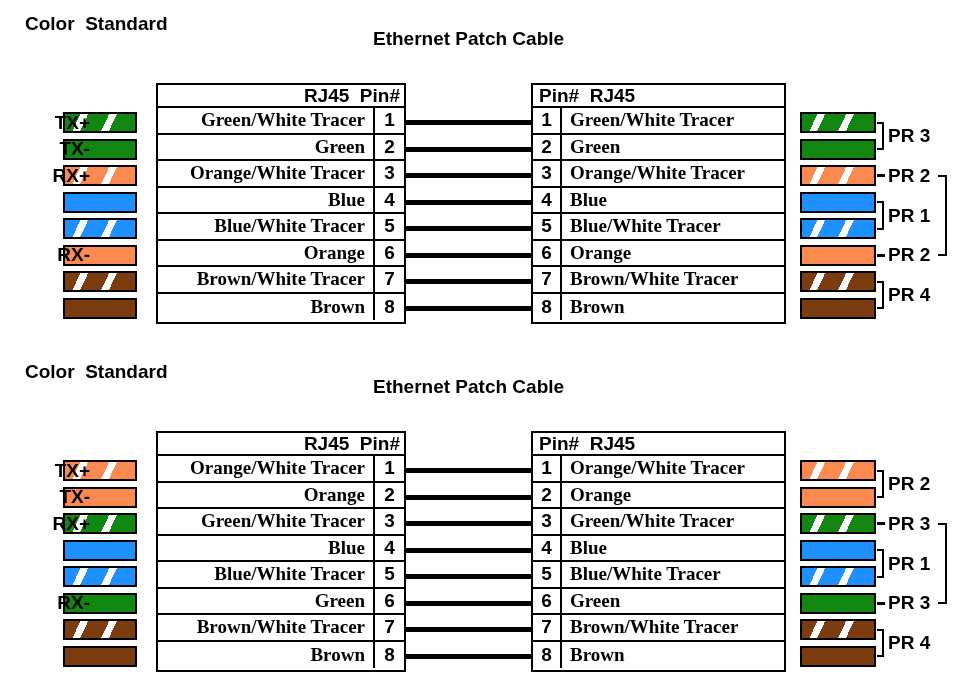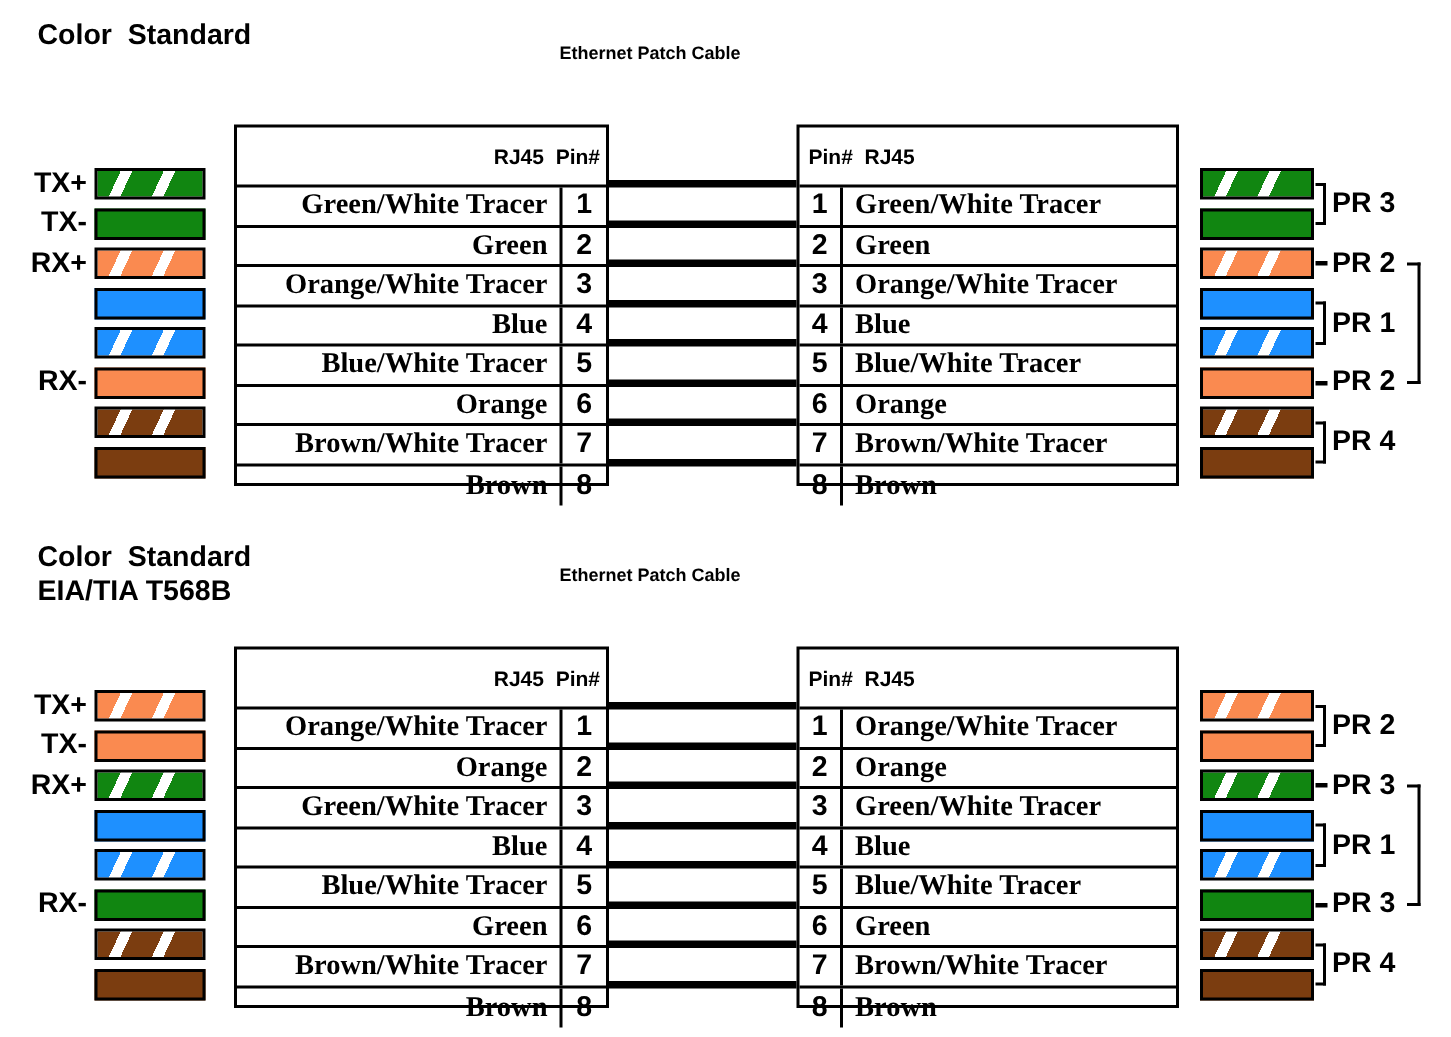--- a/index.html
+++ b/index.html
@@ -3,35 +3,35 @@
 <meta charset="utf-8">
 <style>
   html,body{margin:0;padding:0;background:#fff;}
   .canvas{
     position:relative;width:967px;height:691px;background:#ffffff;
     font-family:"Liberation Sans", sans-serif;font-weight:700;color:#000;
     overflow:hidden;
   }
   .diagram{position:absolute;left:0;width:967px;height:343px;}
   .std{position:absolute;white-space:pre;font-size:19px;line-height:23px;}
-  .title{position:absolute;font-size:12px;}
+  .title{position:absolute;font-size:19px;}
   .wtable{position:absolute;background:#fff;border:2px solid #000;box-sizing:border-box;}
-  .thead{height:40px;border-bottom:2px solid #000;box-sizing:border-box;display:flex;align-items:center;font-size:14px;white-space:pre;}
+  .thead{height:23px;border-bottom:2px solid #000;box-sizing:border-box;display:flex;align-items:center;font-size:19px;white-space:pre;}
   .lt .thead{justify-content:flex-end;padding-right:4px;}
   .rt .thead{justify-content:flex-start;padding-left:6px;}
   .trow{height:26.5px;border-bottom:2px solid #000;box-sizing:border-box;display:flex;align-items:stretch;font-size:19px;}
   .trow:last-child{border-bottom:none;}
   .cell-name{flex:1;display:flex;align-items:center;white-space:pre;font-family:Liberation Serif, serif;}
   .lt .cell-name{justify-content:flex-end;padding-right:8px;}
   .rt .cell-name{justify-content:flex-start;padding-left:8px;}
   .cell-pin{display:flex;align-items:center;justify-content:center;box-sizing:border-box;}
   .lt .cell-pin{width:31px;border-left:2px solid #000;}
   .rt .cell-pin{width:29px;border-right:2px solid #000;}
   .swatch{position:absolute;height:21px;width:74px;border:2px solid #000;box-sizing:border-box;}
-  .sig{position:absolute;left:0;width:58px;text-align:right;font-size:19px;line-height:21px;height:21px;}
+  .sig{position:absolute;left:0;width:58px;text-align:right;font-size:19px;line-height:21px;height:21px;padding-left:32px;}
   .wireline{position:absolute;height:5px;background:#000;}
   .pbracket{position:absolute;border:2px solid #000;border-left:none;box-sizing:border-box;}
   .pdash{position:absolute;height:3px;background:#000;}
   .plabel{position:absolute;font-size:19px;line-height:22px;white-space:pre;}
 </style>
 </head>
 <body>
 
 <div class="canvas">
   <section class="diagram" style="top:0;">
@@ -141,21 +141,21 @@
       <div class="plabel" style="left: 888px; top: 164.75px;">PR 2</div>
       <div class="pdash" style="left: 877px; top: 253.75px; width: 8px;"></div>
       <div class="plabel" style="left: 888px; top: 244.25px;">PR 2</div>
       <div class="pbracket" style="left: 938px; top: 174.75px; width: 9px; height: 81.5px;"></div>
       <div class="pbracket" style="left: 877px; top: 201.25px; width: 7px; height: 28.5px;"></div>
       <div class="plabel" style="left: 888px; top: 204.5px;">PR 1</div>
       <div class="pbracket" style="left: 877px; top: 280.75px; width: 7px; height: 28.5px;"></div>
       <div class="plabel" style="left: 888px; top: 284px;">PR 4</div>
     </section>
   <section class="diagram" style="top:348px;">
-      <div class="std" style="left: 25px; top: 12px;"><div>Color  Standard</div><div>EIA/TIA T568B</div></div>
+      <div class="std" style="left: 25px; top: 12px;"><div>Color  Standard</div></div>
       <div class="title" style="left: 373px; top: 28px;">Ethernet Patch Cable</div>
       <div class="wtable lt" style="left: 156px; top: 83px; width: 250px; height: 240.5px;">
         <div class="thead">RJ45  Pin#</div>
         <div class="trow">
           <div class="cell-name">Orange/White Tracer</div>
           <div class="cell-pin">1</div>
         </div>
         <div class="trow">
           <div class="cell-name">Orange</div>
           <div class="cell-pin">2</div>

